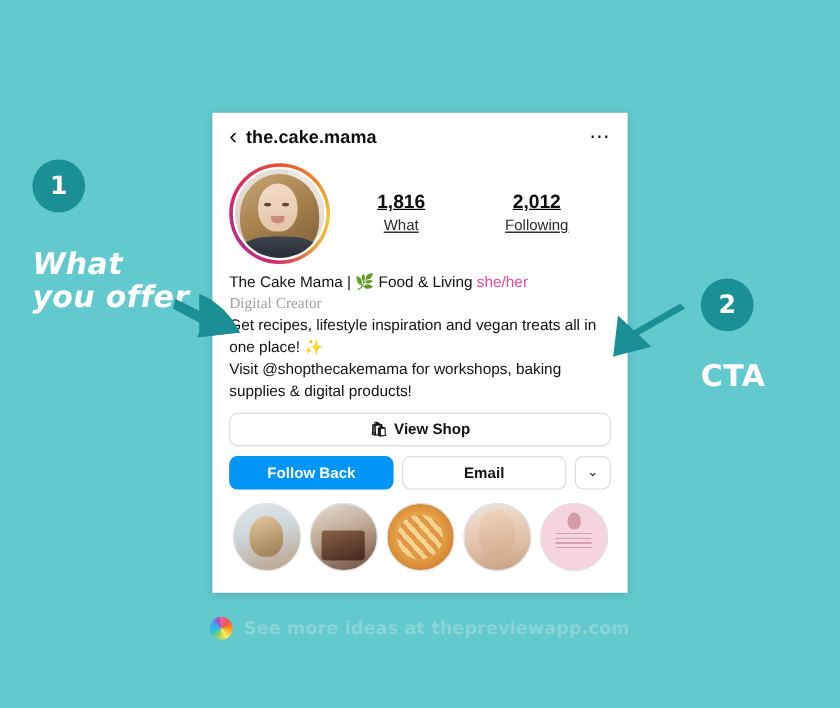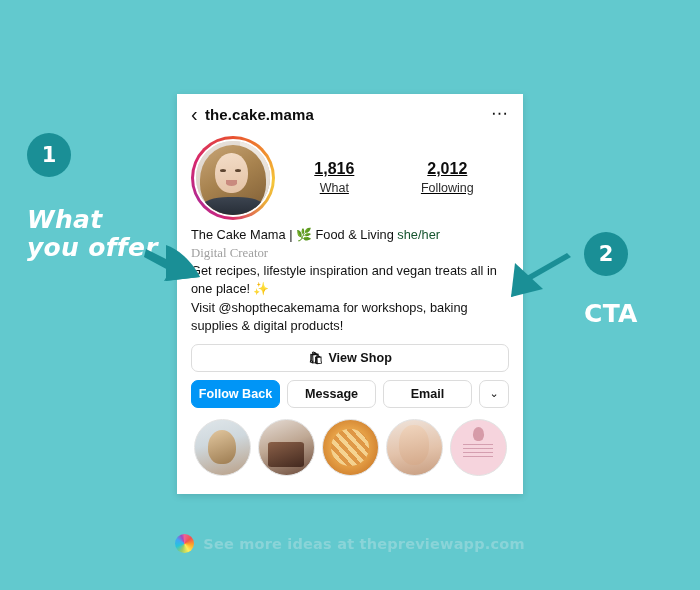--- a/index.html
+++ b/index.html
@@ -163,21 +163,21 @@
   }
 
   
   .bio {
     padding: 6px 14px 0 14px;
     font-size: 12.8px;
     line-height: 1.42;
     color: #111;
   }
   .bio-name { font-weight: normal; }
-  .bio-pronoun { color: #14532d; font-weight: normal; }
+  .bio-pronoun { color: #ec4899; font-weight: normal; }
   .bio-cat { color: #a0a0a0; font-family: Liberation Serif, serif; }
   .bio-line { color: #111; }
   .bio-link { color: #1a4d82; cursor: pointer; }
 
   
   .btn-zone { padding: 9px 14px 0 14px; }
   .btn {
     border: 1px solid #dcdcdc;
     border-radius: 7px;
     background: #fff;
@@ -237,21 +237,21 @@
   .c-bbl::after { content:""; position:absolute; left:40%; top:12%; width:20%; height:26%;
                   border-radius:50% 50% 40% 40%; background:#d69ba8; }
   .c-bbl::before{ content:""; position:absolute; left:22%; top:44%; width:56%; height:26%;
                   background: repeating-linear-gradient(180deg,#c98da0 0 1px,transparent 1px 4px); opacity:.75; }
 
   
   .footer {
     position: absolute;
     left: 0;
     right: 0;
-    top: 534px;
+    top: 514px;
     display: flex;
     align-items: center;
     justify-content: center;
     gap: 9px;
     z-index: 3;
   }
   .footer-logo {
     width: 19px;
     height: 19px;
     border-radius: 50%;
@@ -338,21 +338,20 @@
     <div class="bio-line">Visit @shopthecakemama for workshops, baking supplies &amp; digital products!</div>
   </div>
 
   <div class="btn-zone">
     <div class="btn btn-shop">
       <span class="bag-icon">🛍</span>
       <span>View Shop</span>
     </div>
     <div class="btn-row">
       <div class="btn btn-primary">Follow Back</div>
-      <div class="btn">Message</div>
       <div class="btn">Email</div>
       <div class="btn btn-caret">⌄</div>
     </div>
   </div>
 
   <div class="highlights">
     <div class="hl">
       <div class="hl-circle c-welcome"></div>
 
     </div>

